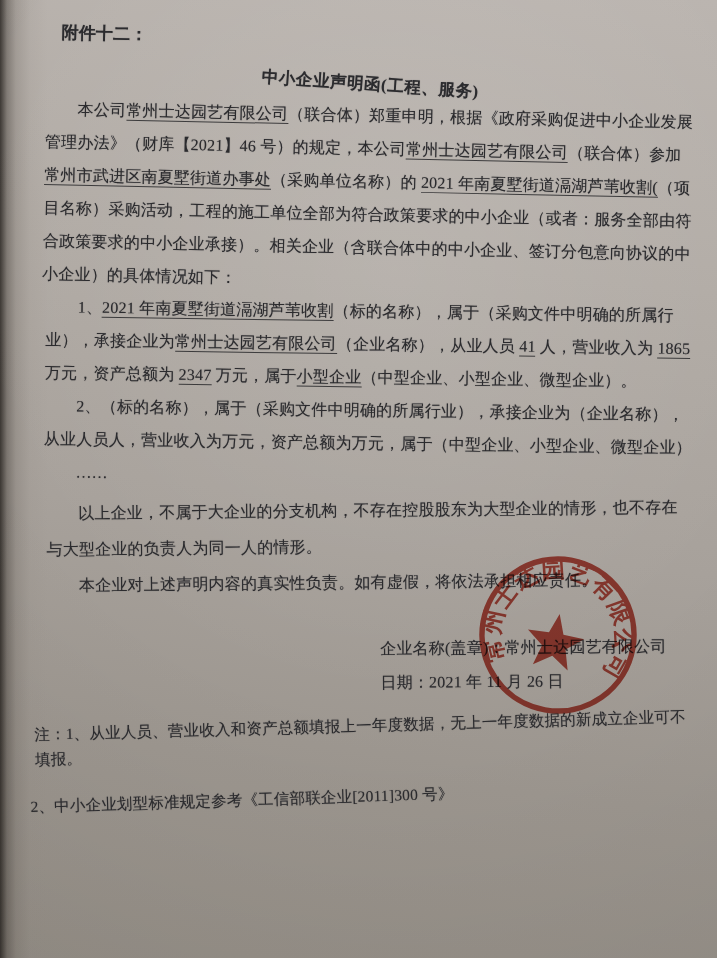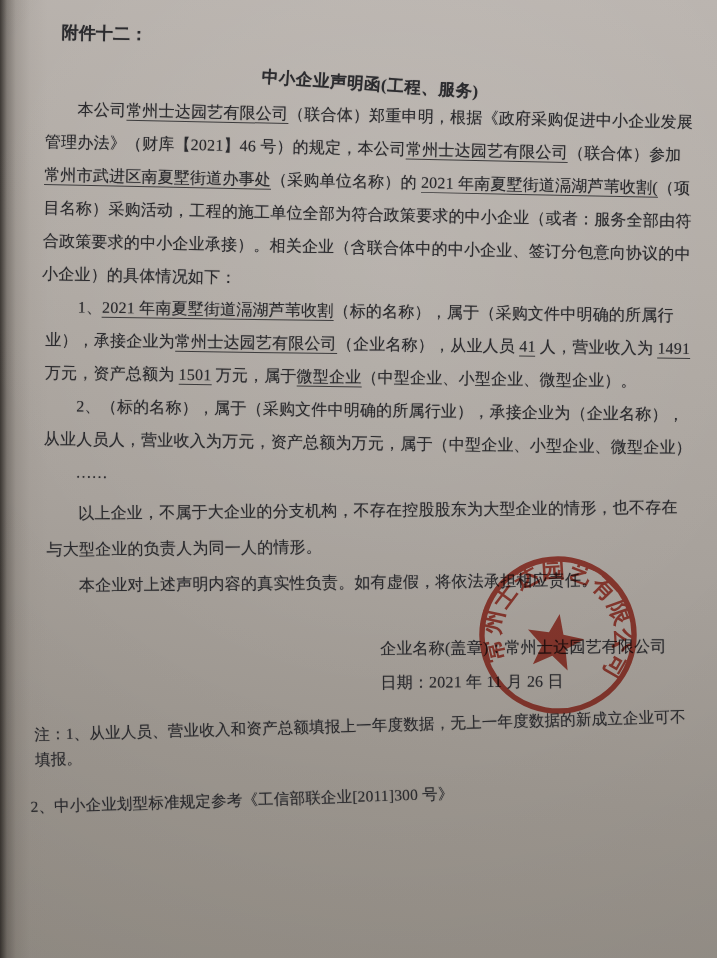--- a/index.html
+++ b/index.html
@@ -64,22 +64,22 @@
       <div class="line indent"><span>本公司</span><span class="u">常州士达园艺有限公司</span><span>（联合体）郑重申明，根据《政府采购促进中小企业发展</span></div>
       <div class="line"><span>管理办法》（财库【2021】46 号）的规定，本公司</span><span class="u">常州士达园艺有限公司</span><span>（联合体）参加</span></div>
       <div class="line"><span class="u">常州市武进区南夏墅街道办事处</span><span>（采购单位名称）的 </span><span class="u">2021 年南夏墅街道滆湖芦苇收割(</span><span>（项</span></div>
       <div class="line"><span>目名称）采购活动，工程的施工单位全部为符合政策要求的中小企业（或者：服务全部由符</span></div>
       <div class="line"><span>合政策要求的中小企业承接）。相关企业（含联合体中的中小企业、签订分包意向协议的中</span></div>
       <div class="line"><span>小企业）的具体情况如下：</span></div>
     </div>
 
   <div id="para-items" class="block">
       <div class="line indent"><span>1、</span><span class="u">2021 年南夏墅街道滆湖芦苇收割</span><span>（标的名称），属于（采购文件中明确的所属行</span></div>
-      <div class="line"><span>业），承接企业为</span><span class="u">常州士达园艺有限公司</span><span>（企业名称），从业人员 </span><span class="u">41</span><span> 人，营业收入为 </span><span class="u">1491</span></div>
-      <div class="line"><span>万元，资产总额为 </span><span class="u">1501</span><span> 万元，属于</span><span class="u">微型企业</span><span>（中型企业、小型企业、微型企业）。</span></div>
+      <div class="line"><span>业），承接企业为</span><span class="u">常州士达园艺有限公司</span><span>（企业名称），从业人员 </span><span class="u">41</span><span> 人，营业收入为 </span><span class="u">1865</span></div>
+      <div class="line"><span>万元，资产总额为 </span><span class="u">2347</span><span> 万元，属于</span><span class="u">小型企业</span><span>（中型企业、小型企业、微型企业）。</span></div>
       <div class="line indent"><span>2、（标的名称），属于（采购文件中明确的所属行业），承接企业为（企业名称），</span></div>
       <div class="line"><span>从业人员人，营业收入为万元，资产总额为万元，属于（中型企业、小型企业、微型企业）</span></div>
       <div class="line indent"><span>……</span></div>
     </div>
 
   <div id="para-decl" class="block">
       <div class="line indent"><span>以上企业，不属于大企业的分支机构，不存在控股股东为大型企业的情形，也不存在</span></div>
       <div class="line"><span>与大型企业的负责人为同一人的情形。</span></div>
       <div class="line indent"><span>本企业对上述声明内容的真实性负责。如有虚假，将依法承担相应责任。</span></div>
     </div>

